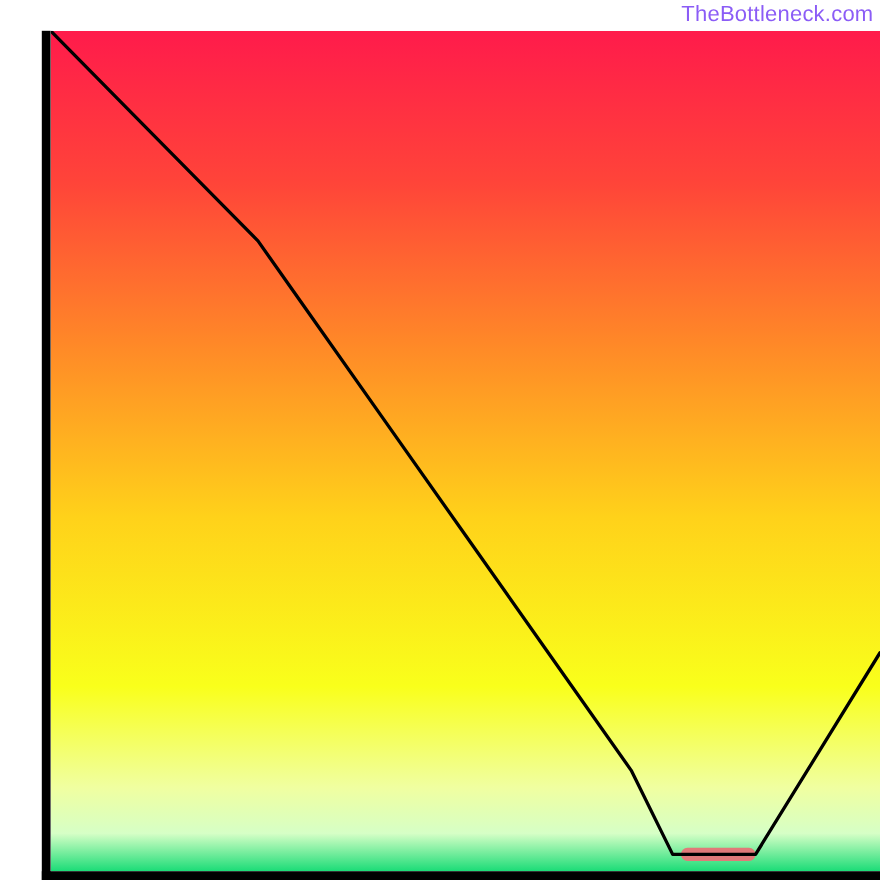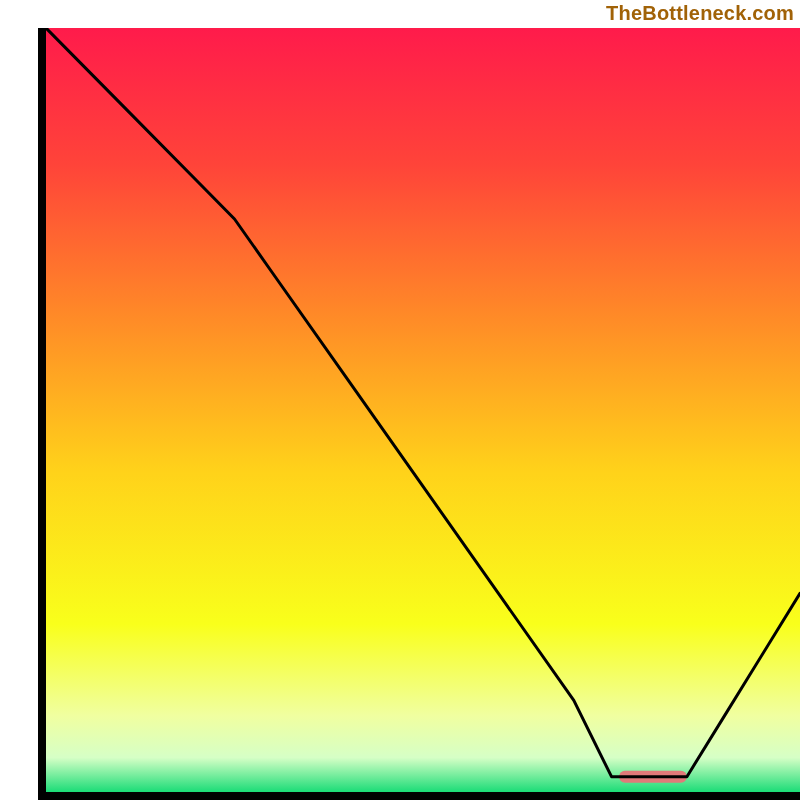--- a/index.html
+++ b/index.html
@@ -14,22 +14,22 @@
     position: relative;
     width: 800px;
     height: 800px;
     background: #fff;
   }
   .watermark {
     position: absolute;
     top: 2px;
     right: 6px;
     font-size: 20px;
-    font-weight: bold;
-    color: #a16207;
+    font-weight: normal;
+    color: #8b5cf6;
     letter-spacing: 0.2px;
   }
   .plot-frame {
     position: absolute;
     left: 38px;
     top: 28px;
     width: 754px;    
     height: 764px;   
     border-left: 8px solid #000;
     border-bottom: 8px solid #000;

